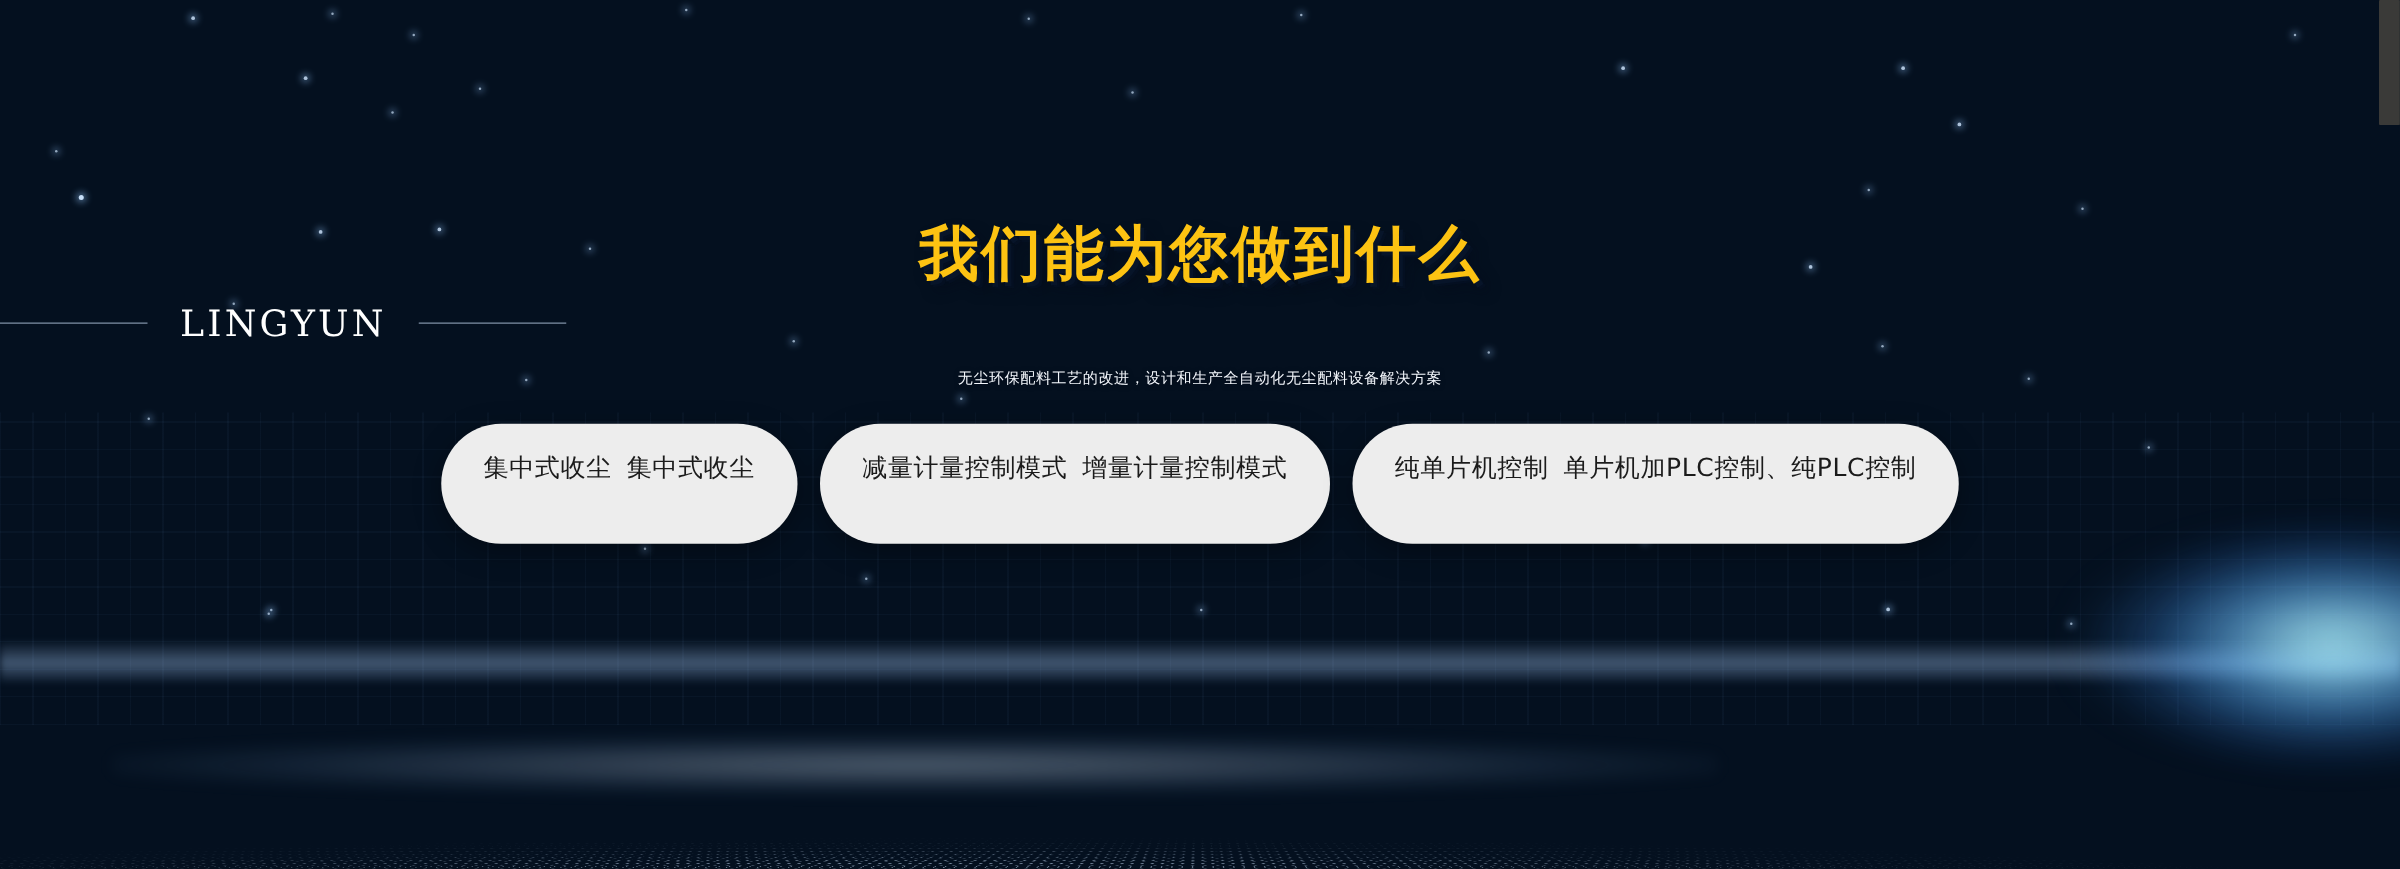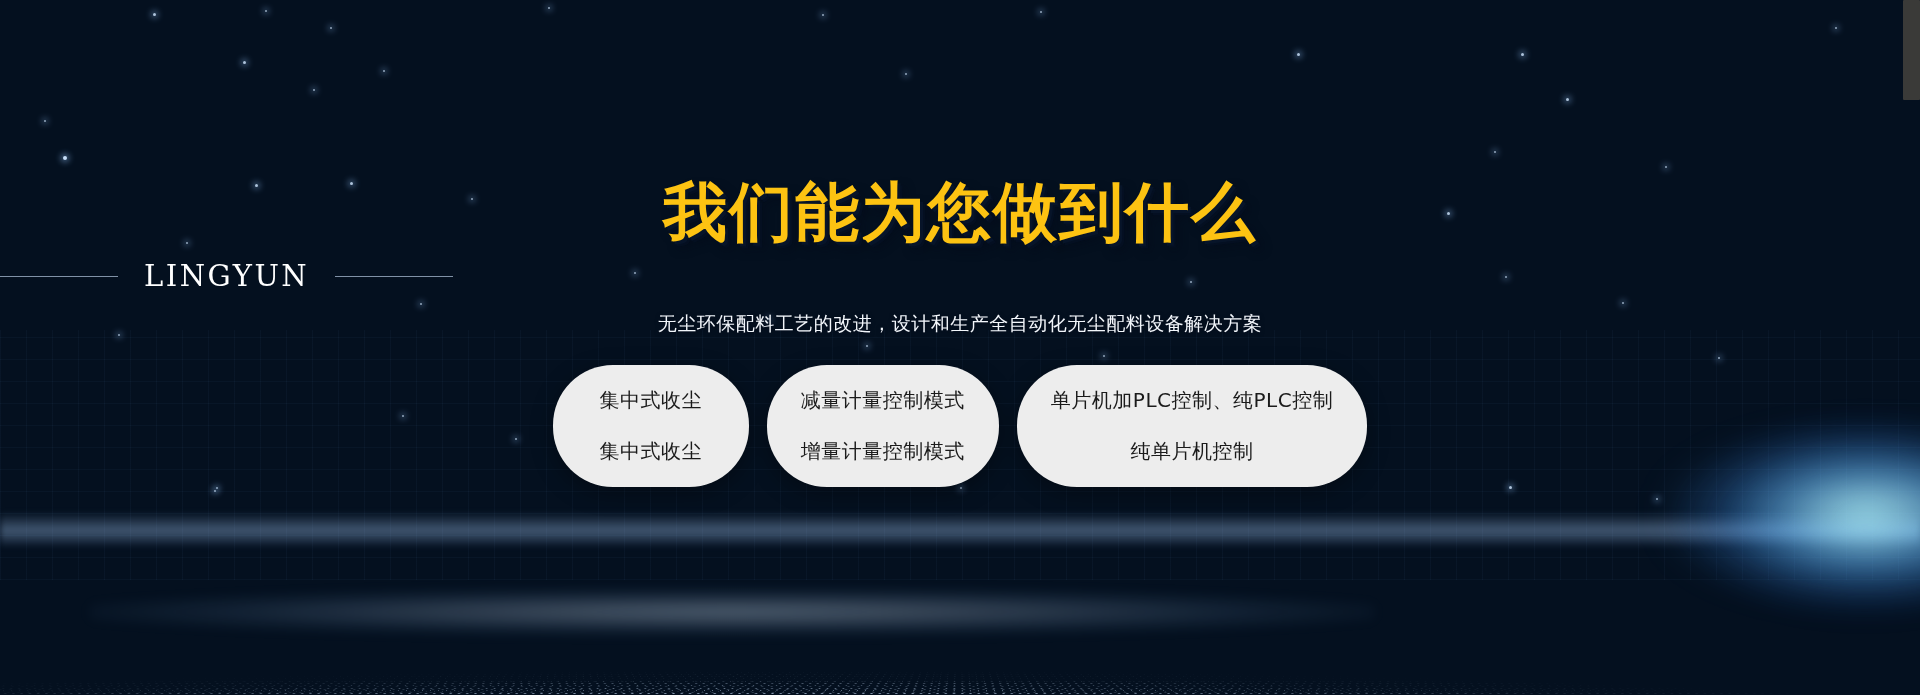--- a/index.html
+++ b/index.html
@@ -122,21 +122,21 @@
     position:absolute;
     left:0; right:0; top:0;
     width:100%;
     text-align:center;
   }
 
   .headline {
     margin-top:178px;
     font-family:"DejaVu Sans", "Liberation Sans", sans-serif;
     font-weight:bold;
-    font-size:64px;
+    font-size:48px;
     line-height:1.08;
     letter-spacing:2px;
     color:#fdc312;
     text-shadow:
        3px 3px 0 rgba(8,22,44,0.85),
        5px 5px 0 rgba(6,18,38,0.55),
        7px 7px 10px rgba(3,10,24,0.55);
   }
 
   .subrow {
@@ -155,42 +155,42 @@
     font-family:"DejaVu Serif", "Liberation Serif", serif;
     font-size:29px;
     letter-spacing:2.5px;
     color:#ffffff;
     white-space:nowrap;
   }
 
   .desc {
     margin-top:18px;
     font-family:"DejaVu Sans", "Liberation Sans", sans-serif;
-    font-size:19px;
+    font-size:12px;
     letter-spacing:.5px;
     color:#f2f6fb;
     text-shadow:0 1px 4px rgba(2,10,25,0.75);
   }
 
   .cards {
     margin-top:28px;
     display:flex;
     align-items:center;
     justify-content:center;
     gap:18px;
   }
   .card {
     background:#ededed;
     border-radius:60px;
     padding:22px 34px;
     min-height:96px;
     display:flex;
-    flex-direction:column;
+    flex-direction:row;
     justify-content:center;
-    gap:24px;
+    gap:12px;
     box-shadow:0 6px 22px rgba(0,0,0,0.35);
   }
   .card-line {
     font-family:"DejaVu Sans", "Liberation Sans", sans-serif;
     font-size:20px;
     color:#1b1b1b;
     letter-spacing:.5px;
     white-space:nowrap;
     text-align:center;
   }
@@ -294,22 +294,22 @@
         <span class="card-line">集中式收尘</span>
         <span class="card-line">集中式收尘</span>
       </div>
 
       <div class="card w2">
         <span class="card-line">减量计量控制模式</span>
         <span class="card-line">增量计量控制模式</span>
       </div>
 
       <div class="card w3">
+        <span class="card-line">纯单片机控制</span>
         <span class="card-line">单片机加PLC控制、纯PLC控制</span>
-        <span class="card-line">纯单片机控制</span>
       </div>
 
     </div>
   </div>
 
   <div class="scrollbar-track">
     <div class="scrollbar-thumb"></div>
   </div>
 
 </div>

